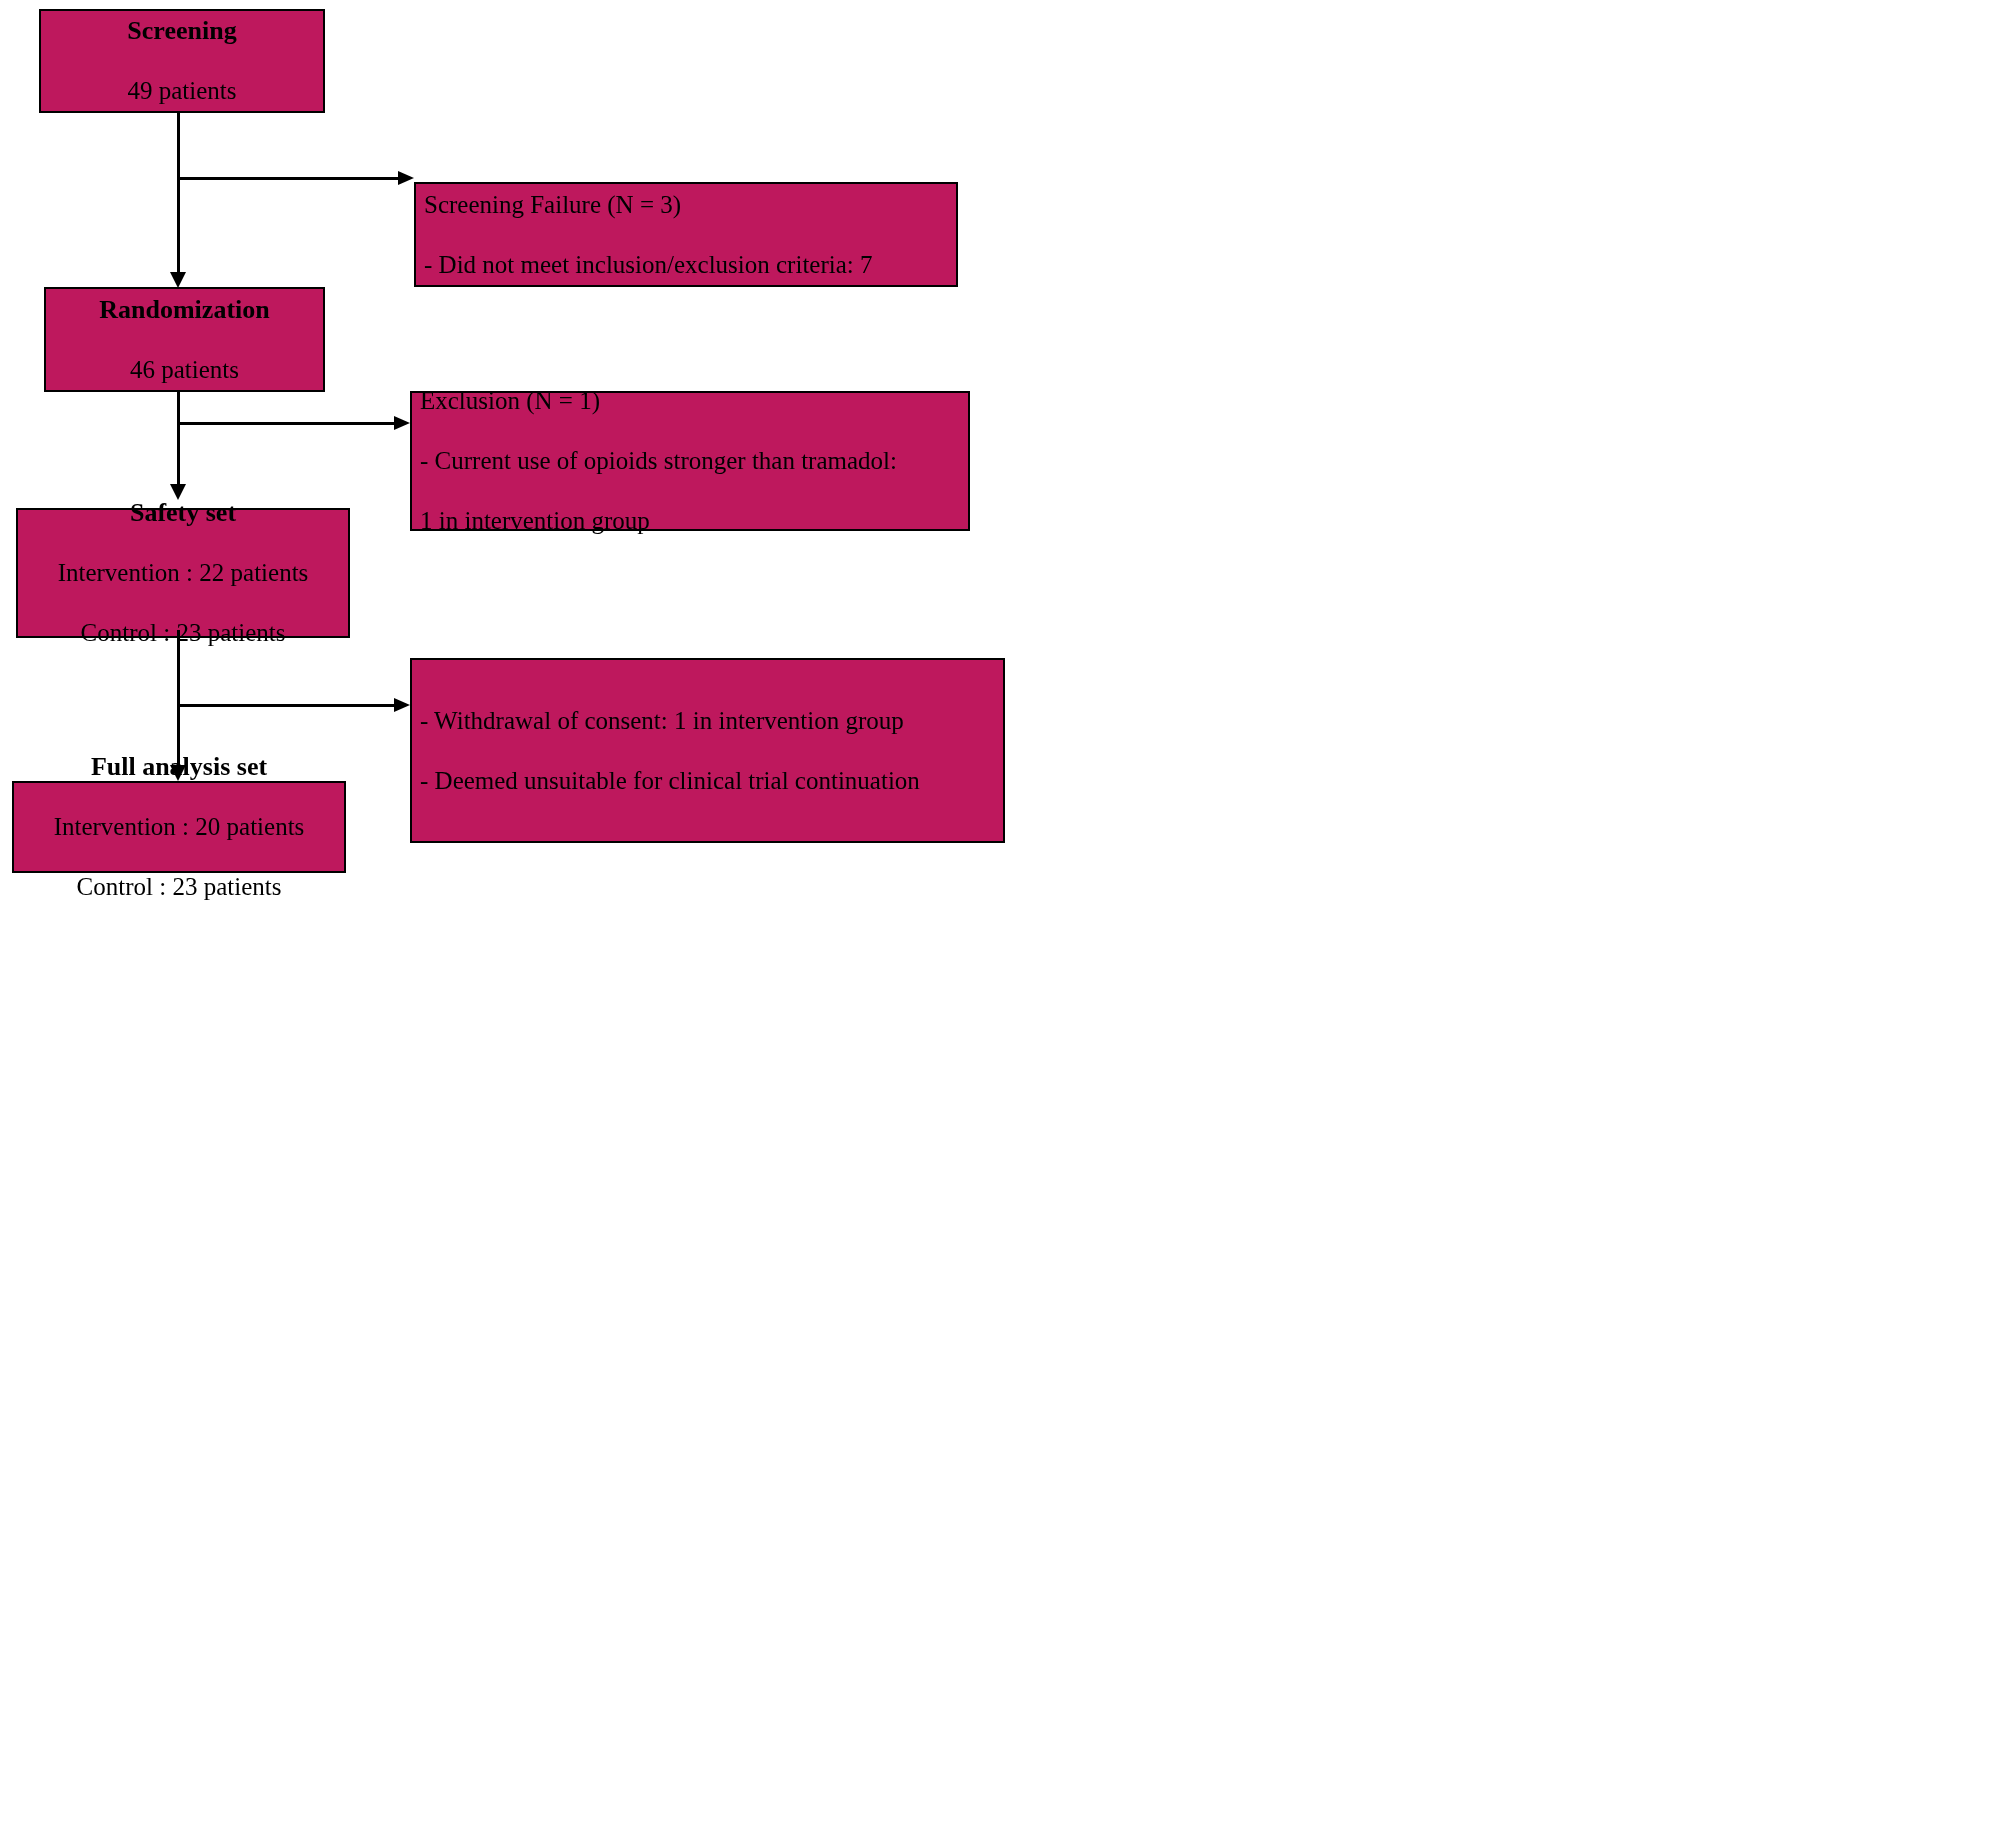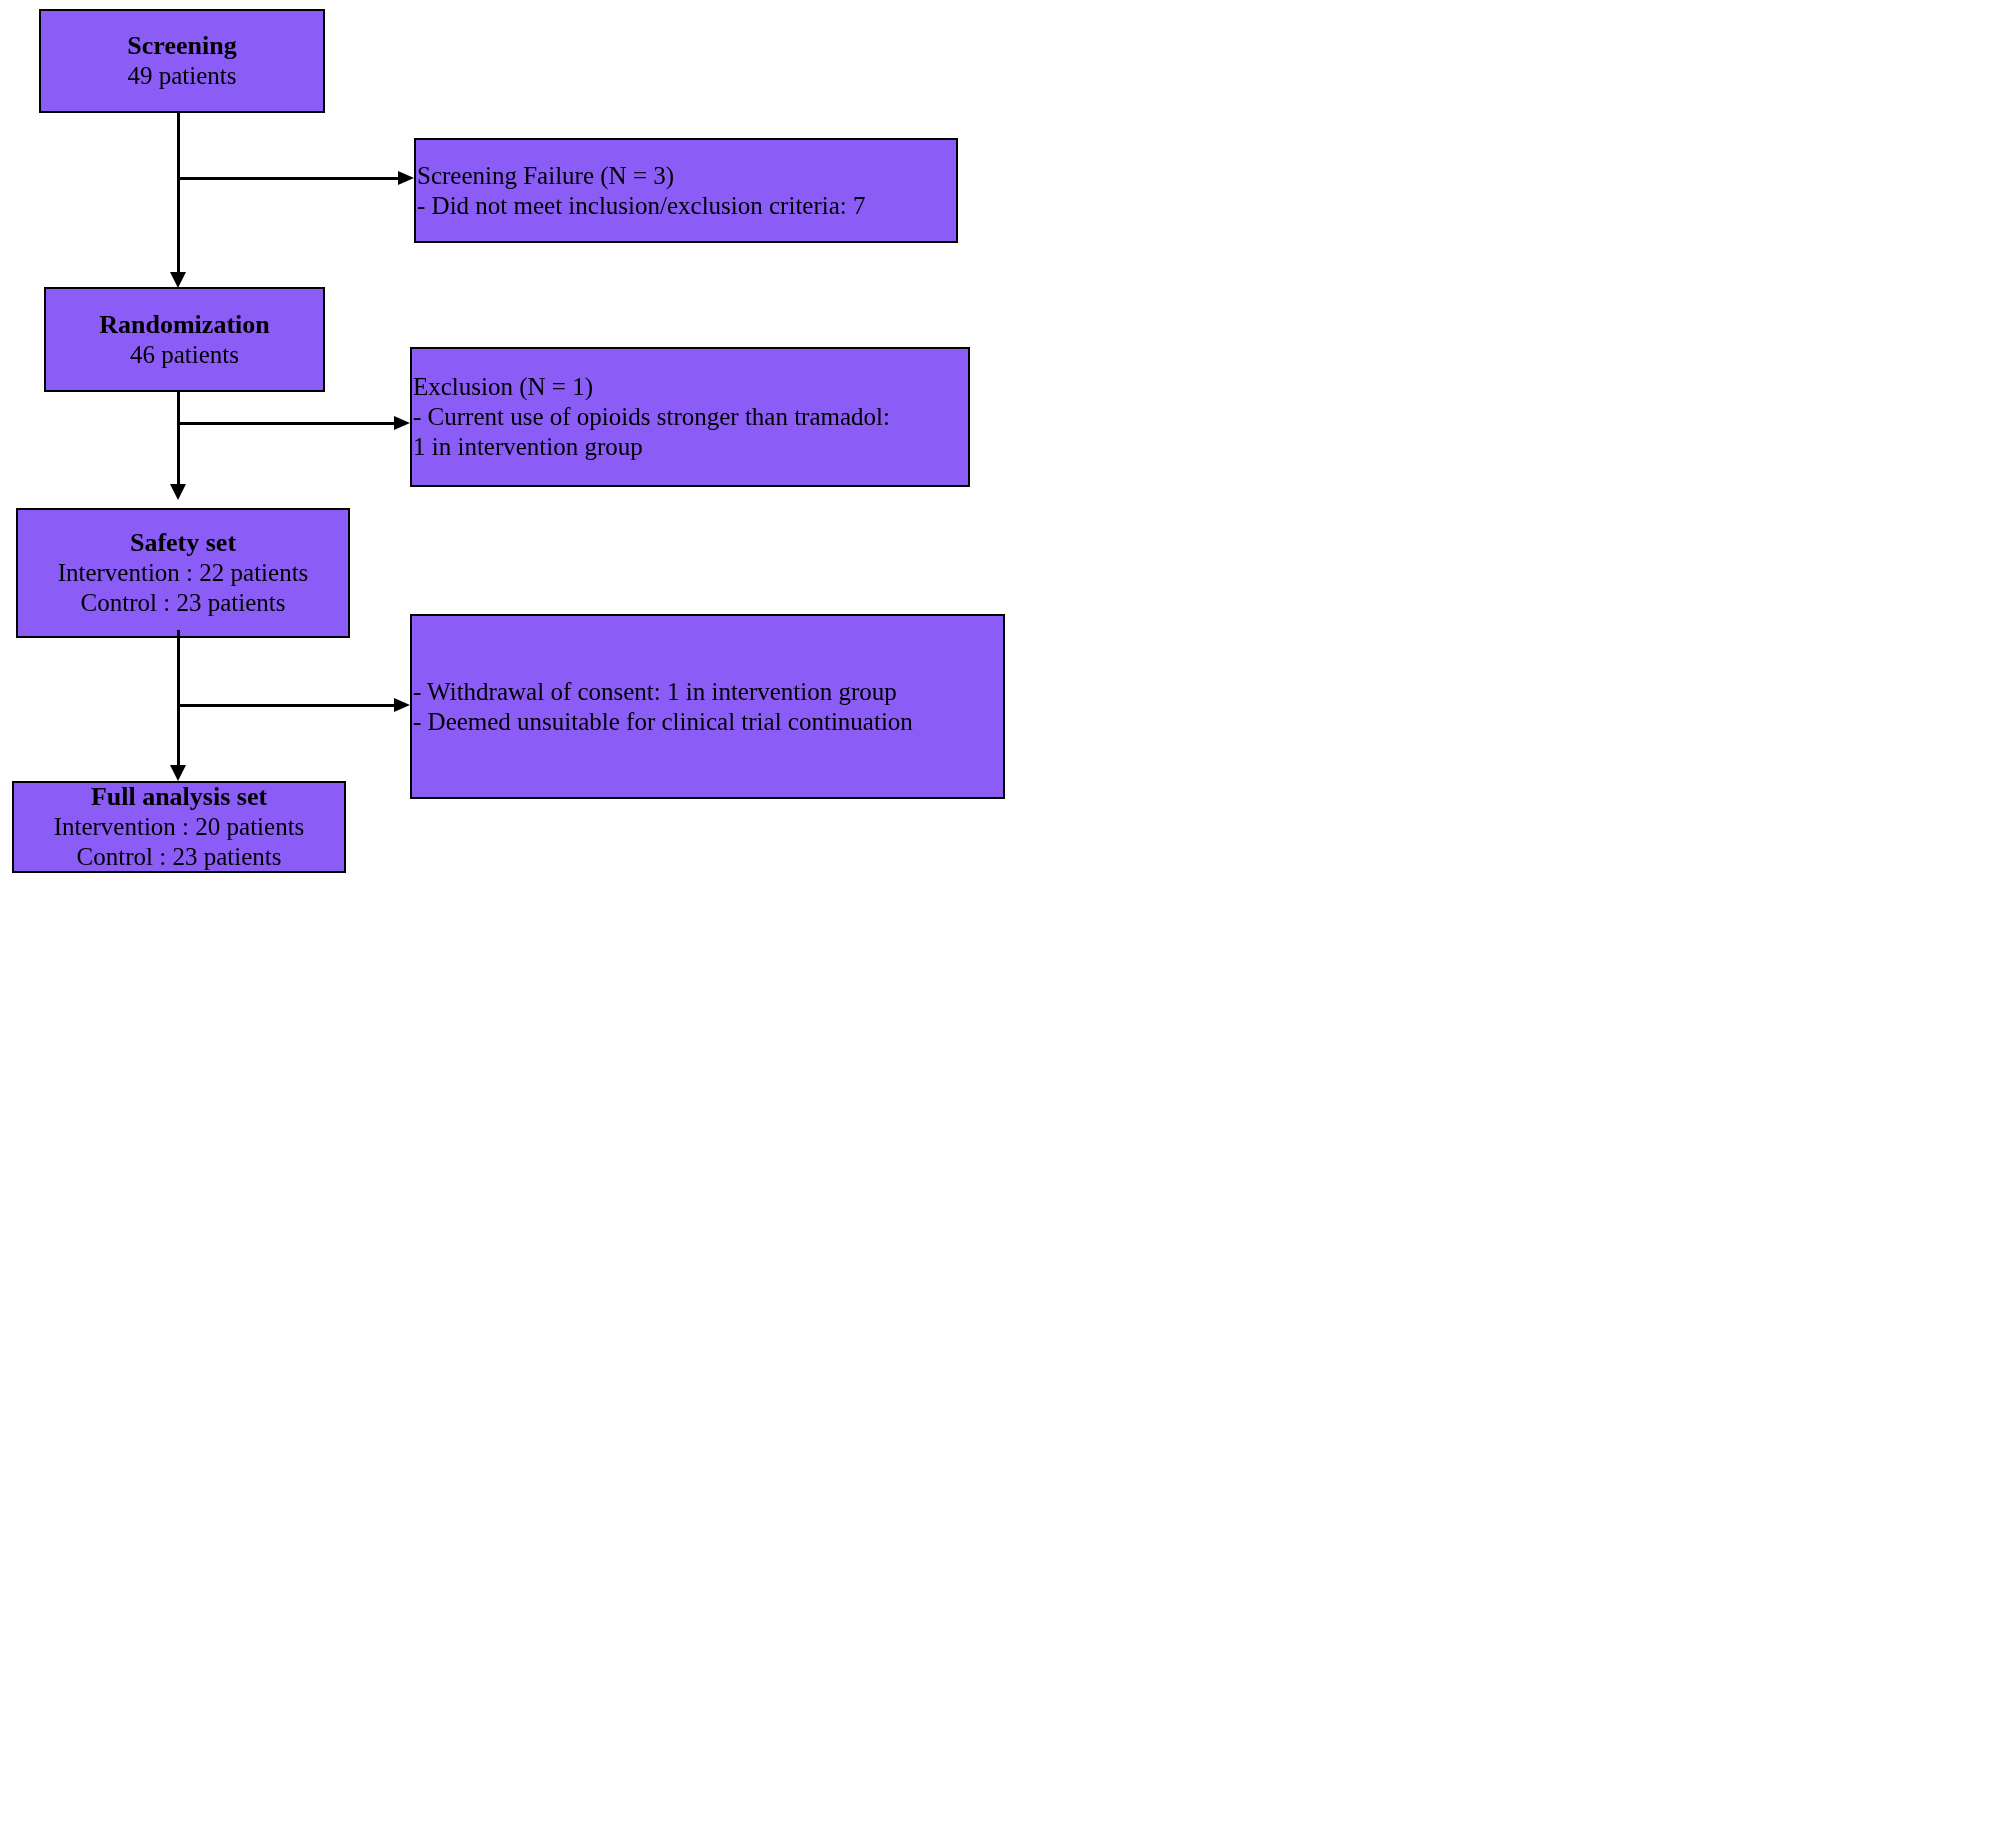--- a/index.html
+++ b/index.html
@@ -12,22 +12,23 @@
     position: relative;
     width: 1008px;
     height: 918px;
     background: #ffffff;
     color: #000000;
     overflow: hidden;
   }
   .box {
     position: absolute;
     border: 2.6px solid #000000;
-    background: #8b5cf6;
+    background: #be185d;
     box-sizing: border-box;
+    gap: 30px;
   }
   .flow-box {
     display: flex;
     flex-direction: column;
     justify-content: center;
     align-items: center;
     text-align: center;
     font-size: 25px;
     line-height: 30px;
   }
@@ -35,22 +36,23 @@
     font-weight: bold;
     font-size: 26px;
   }
   .side-box {
     display: flex;
     flex-direction: column;
     justify-content: center;
     text-align: left;
     font-size: 25px;
     line-height: 30px;
-    padding-left: 1px;
+    padding-left: 8px;
     padding-right: 4px;
+    margin-top: 44px;
   }
   .side-box .line { white-space: nowrap; }
   .vline {
     position: absolute;
     width: 2.6px;
     background: #000000;
   }
   .hline {
     position: absolute;
     height: 2.6px;

